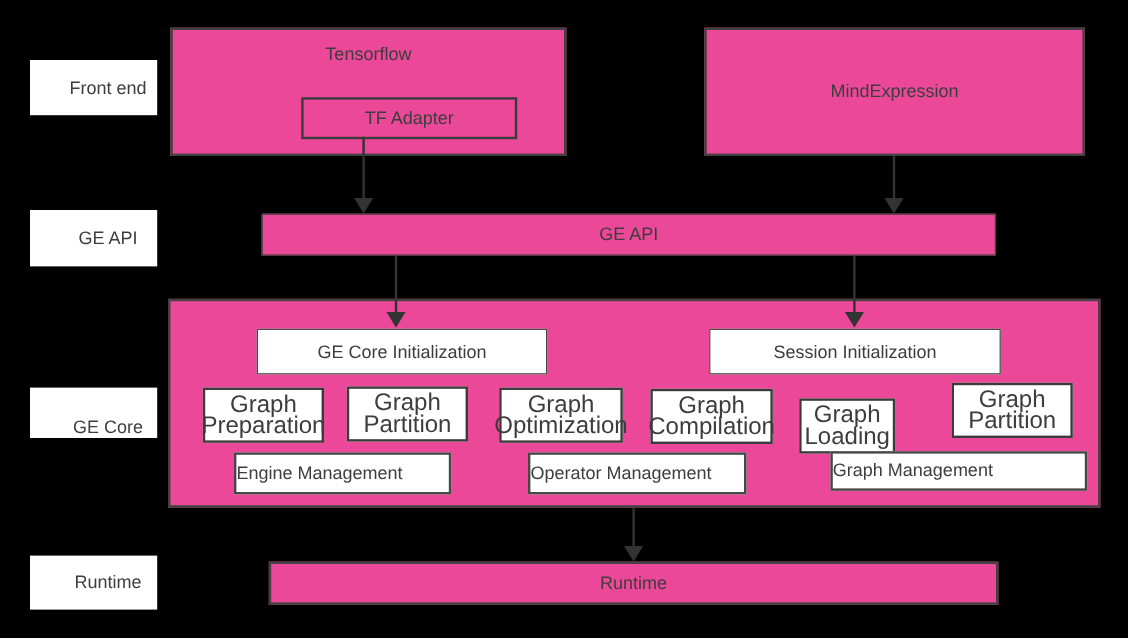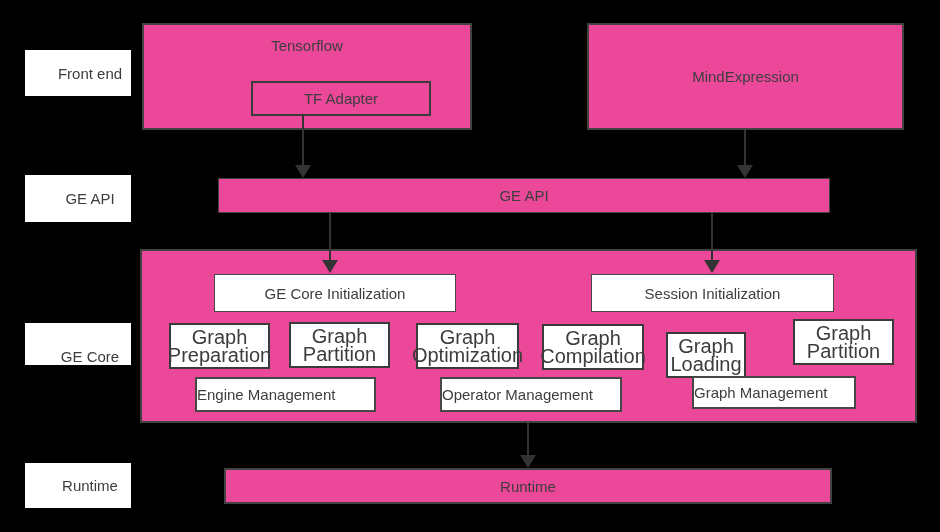--- a/index.html
+++ b/index.html
@@ -93,21 +93,21 @@
   .mgmt-box {
     position: absolute;
     background: #ffffff;
     border: 2px solid #474747;
     display: flex; align-items: center; justify-content: flex-start;
     font-size: 15px;
     height: 35px; top: 126px;
   }
   .gm-0 { left: 53px;  width: 181px; }
   .gm-1 { left: 298px; width: 182px; }
-  .gm-2 { left: 550px; top: 125px; width: 164px; height: 33px; }
+  .gm-2 { left: 550px; top: 125px; width: 214px; height: 33px; }
 
   .runtime-bar {
     left: 224px; top: 468px; width: 608px; height: 36px;
     border-width: 2px;
     display: flex; align-items: center; justify-content: center;
     font-size: 15px;
   }
 
   
   .arrow { position: absolute; width: 16px; z-index: 5; }

